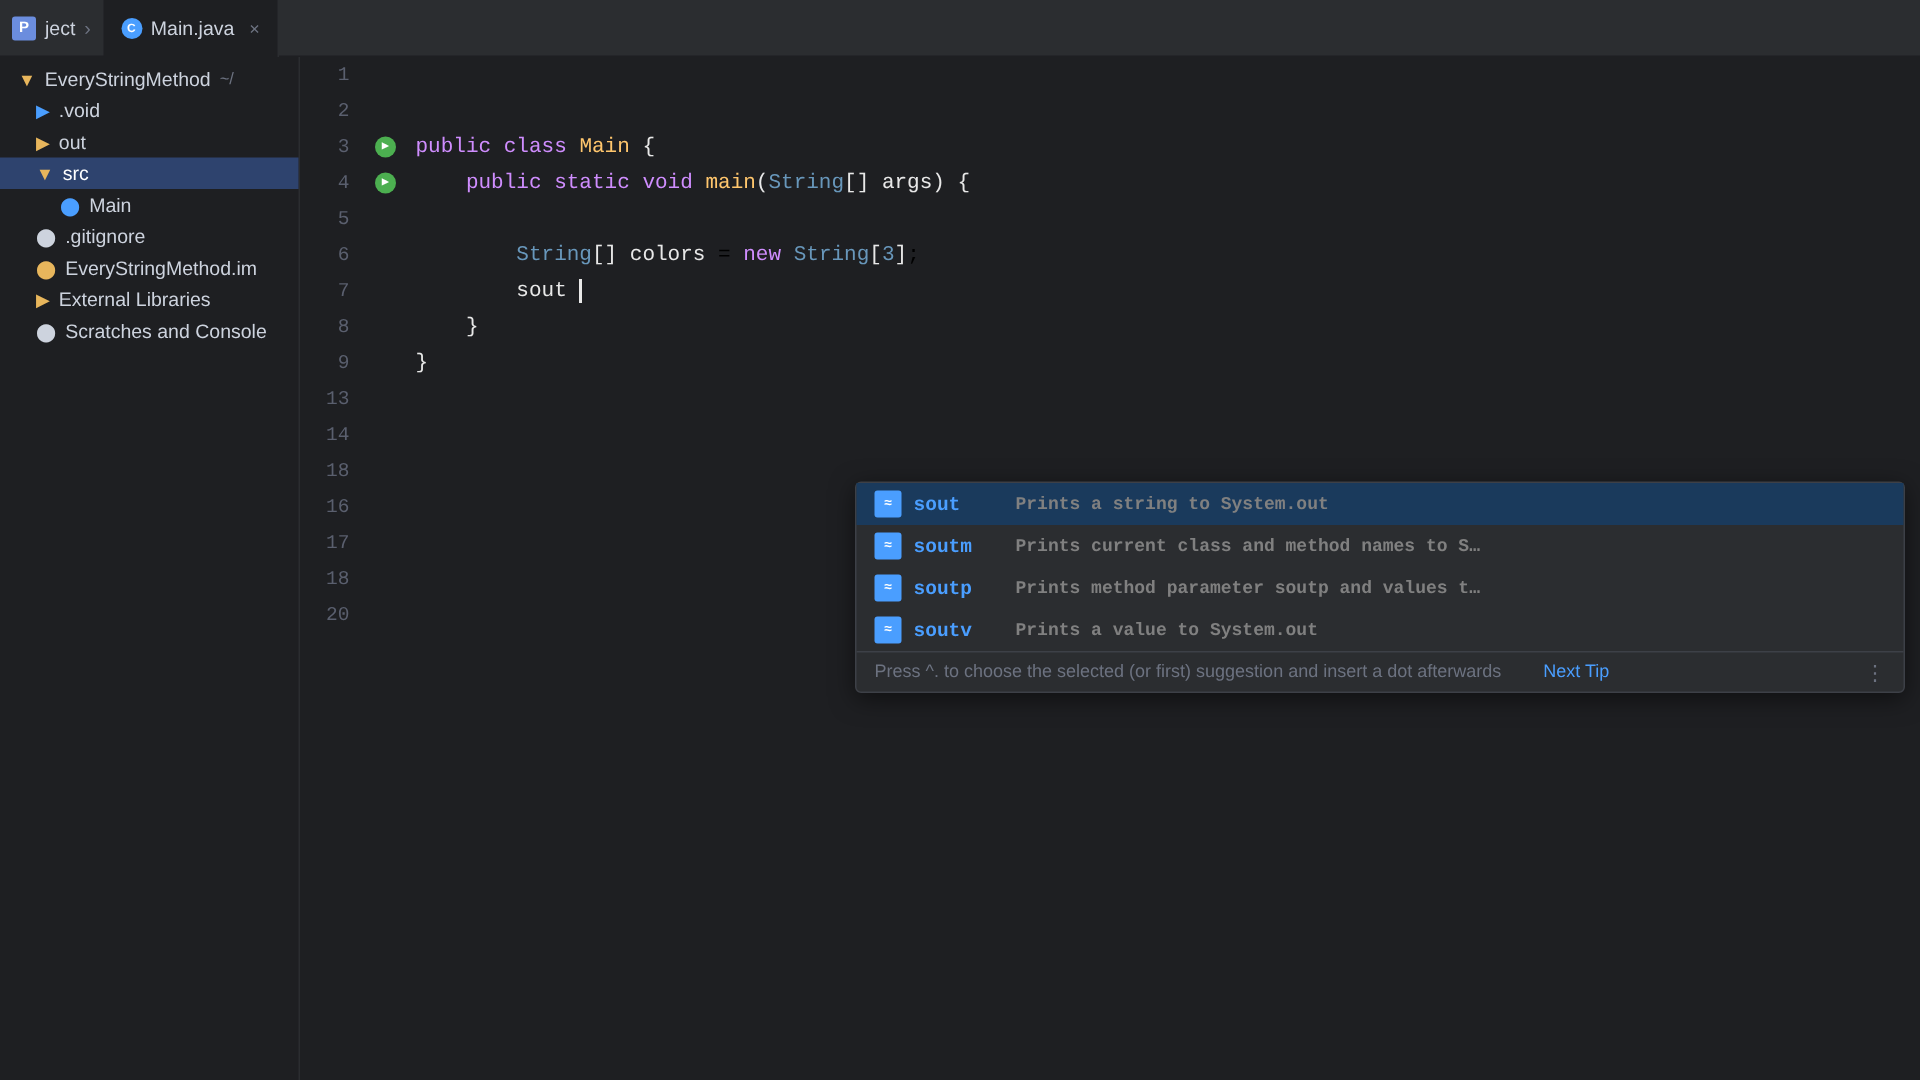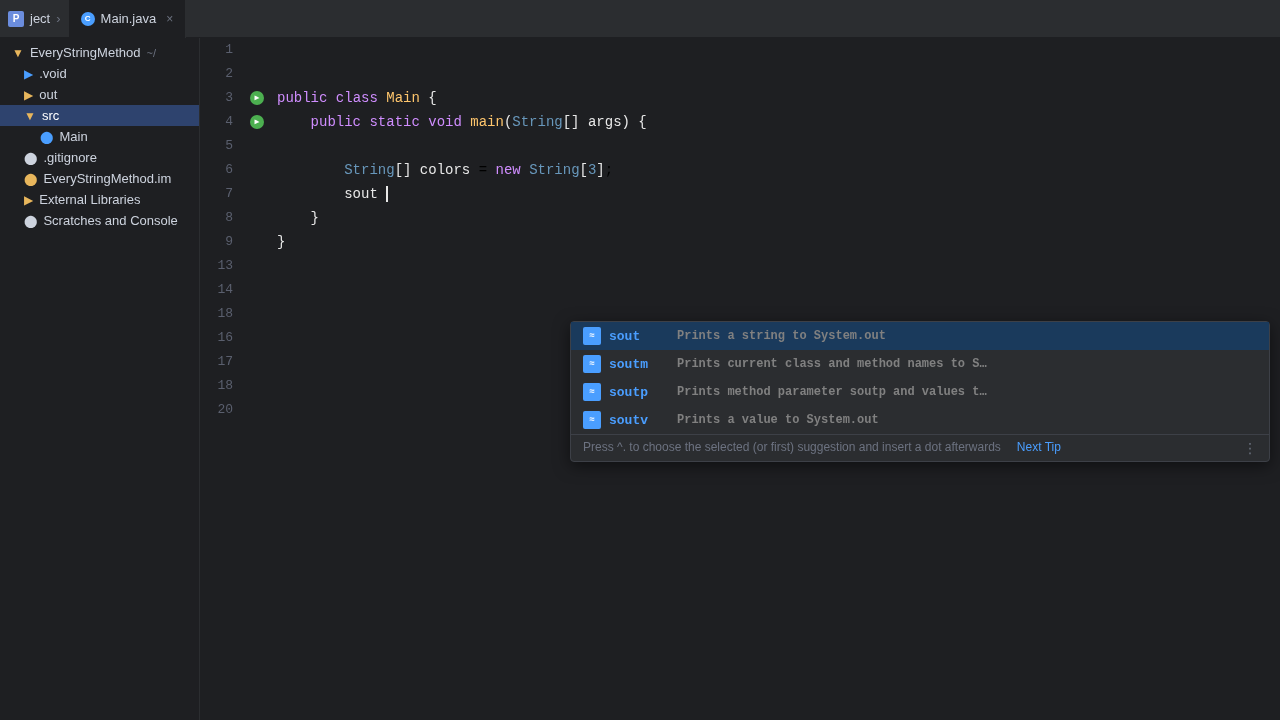--- a/index.html
+++ b/index.html
@@ -238,21 +238,21 @@
       font-family: sans-serif;
       font-size: 12px;
       color: #6c7280;
       display: flex;
       align-items: flex-start;
       gap: 16px;
     }
 
     .ac-next-tip {
       color: #4a9eff;
-      margin-left: 0;
+      margin-left: 12px;
     }
 
     .ac-more-icon {
       margin-left: auto;
       color: #6c7280;
       font-size: 14px;
     }
   </style>
 </head>
 <body>

